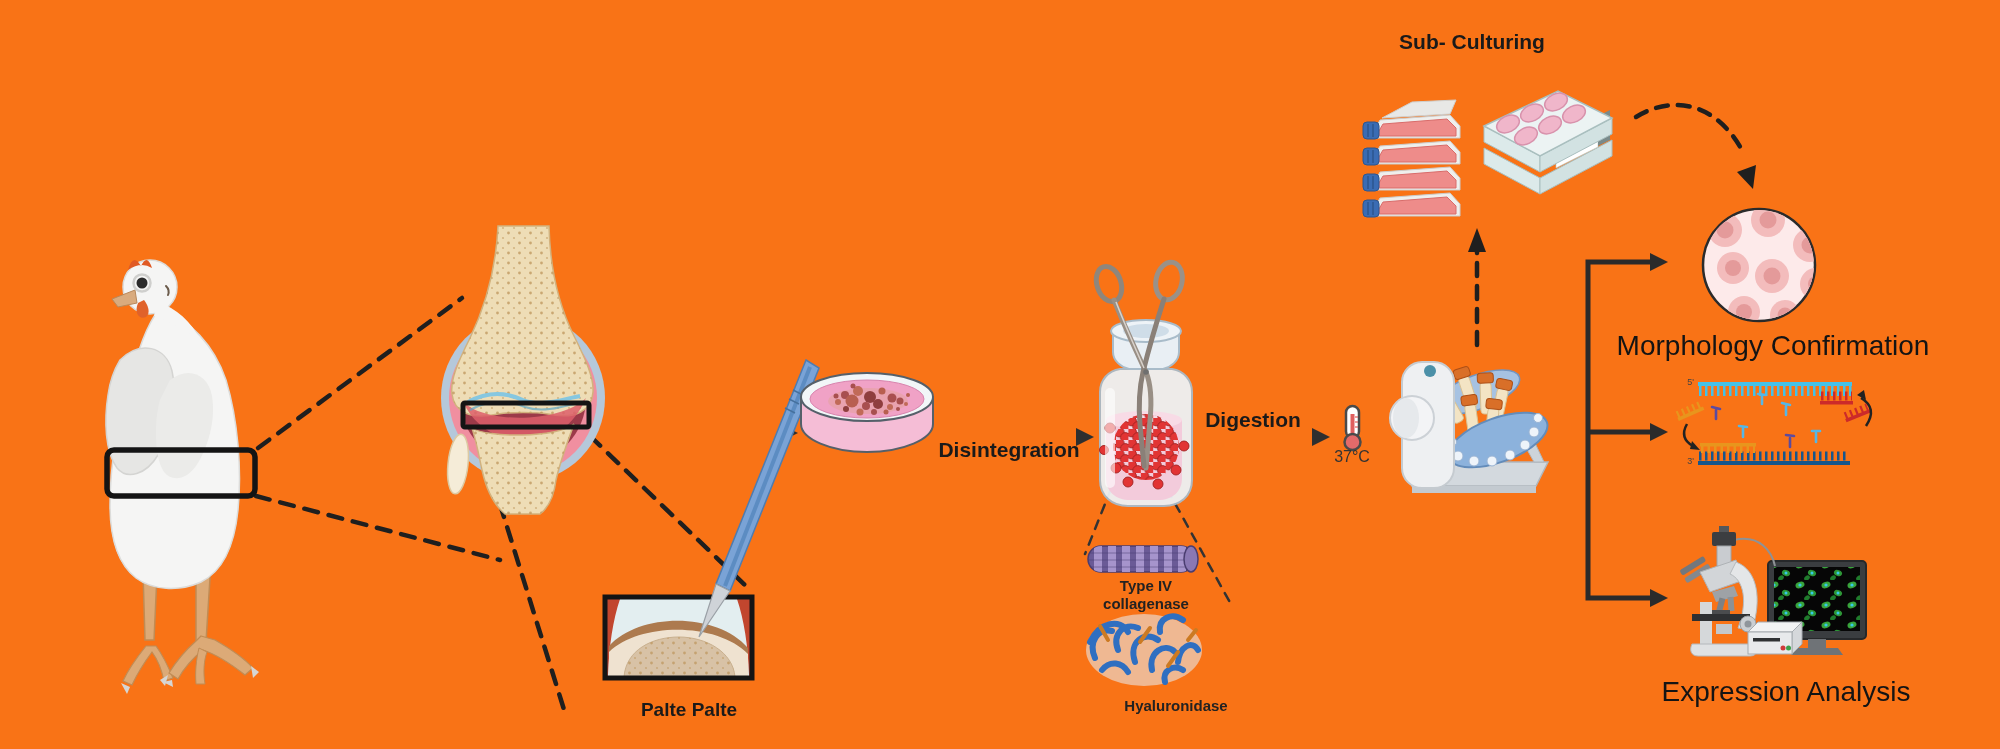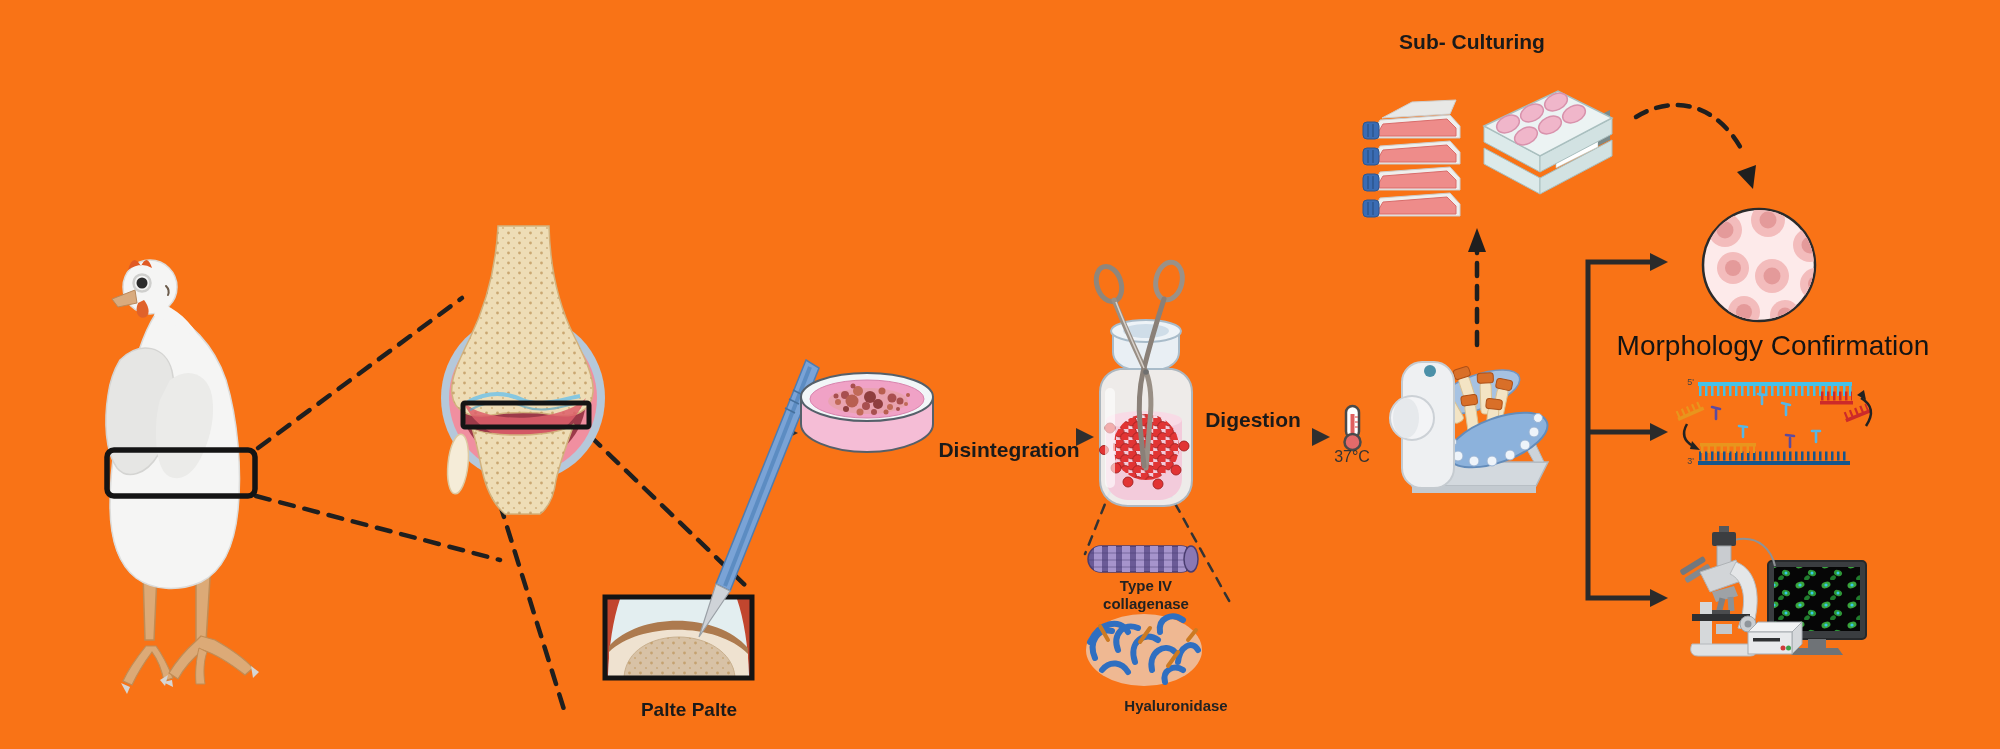--- a/index.html
+++ b/index.html
@@ -472,16 +472,17 @@
 <div class="lbl c md" style="left:1009px; top:406px;margin-top:32px;">Disintegration</div>
 <div class="lbl c md" style="left:1253px; top:408px;">Digestion</div>
 <div class="lbl c tiny" style="left:1352px; top:448px;">37°C</div>
 <div class="lbl c sm" style="left:1146px; top:577px;">
   <div>Type IV</div>
   <div>collagenase</div>
 </div>
 <div class="lbl c sm" style="left:1156px; top:697px;padding-left:40px;">Hyaluronidase</div>
 <div class="lbl c b" style="left:689px; top:699px; font-size:19px;">Palte Palte</div>
 <div class="lbl c big" style="left:1773px; top:330px;">Morphology Confirmation</div>
+<div class="lbl c big" style="left:1786px; top:676px;">Expression Analysis</div>
 <div class="lbl r prime" style="left:1694px; top:377px;">5'</div>
 <div class="lbl r prime" style="left:1694px; top:456px;">3'</div>
 
 </div>
 
 </body></html>

